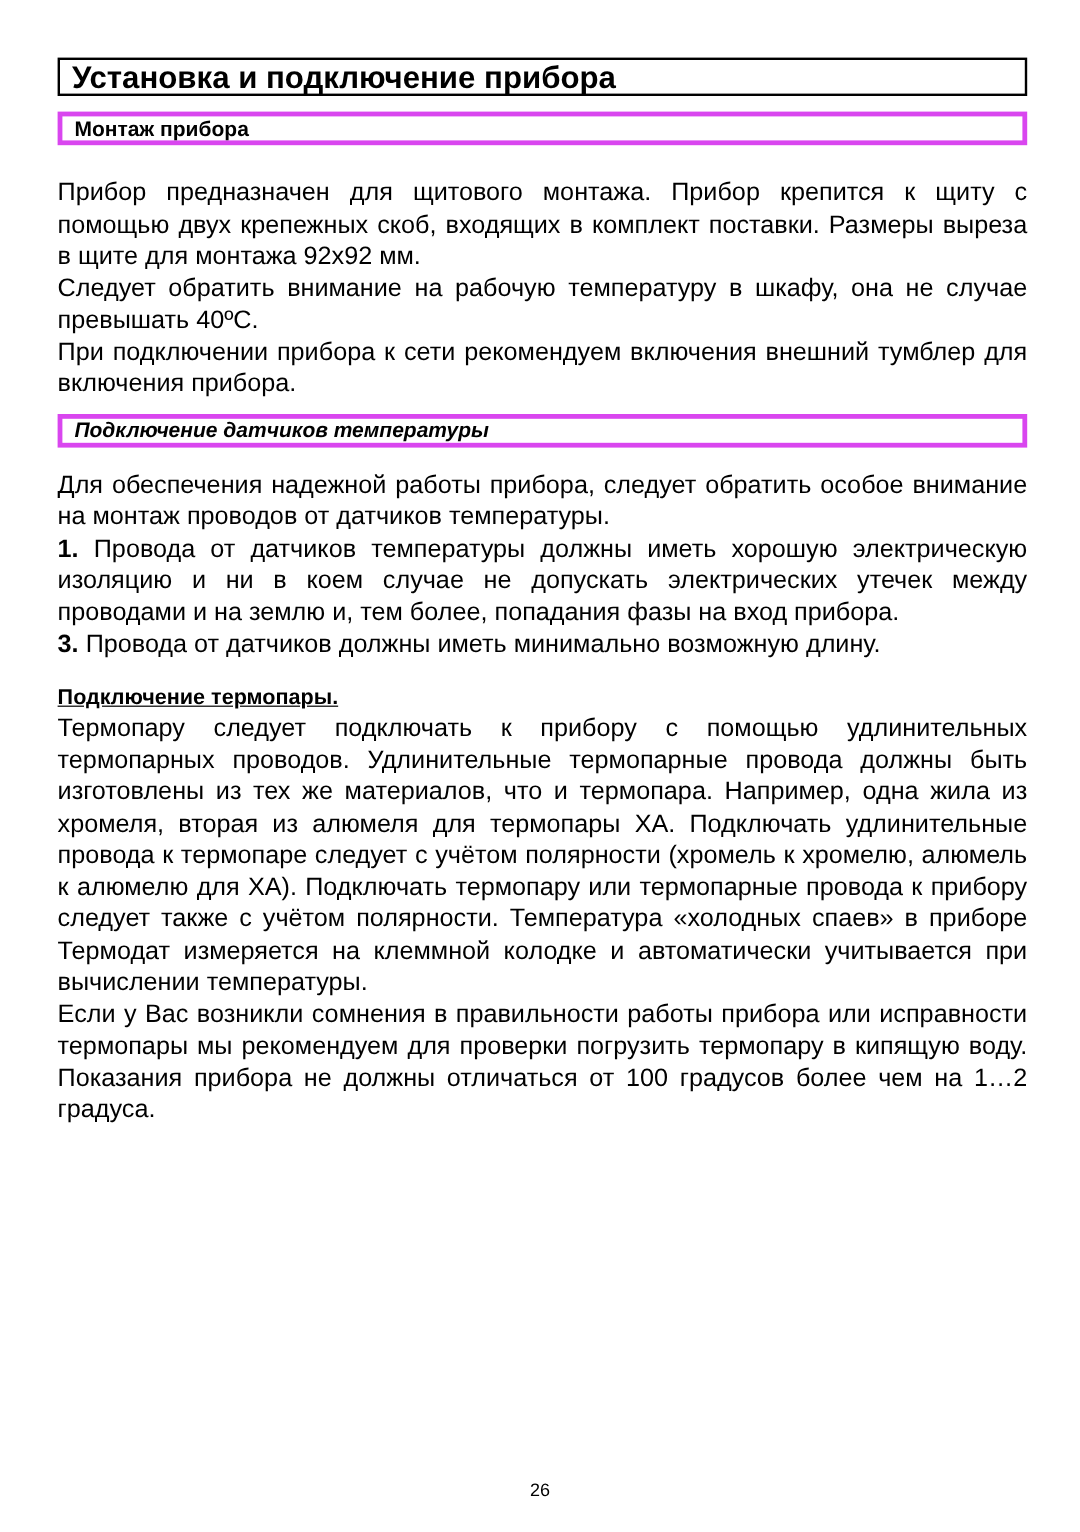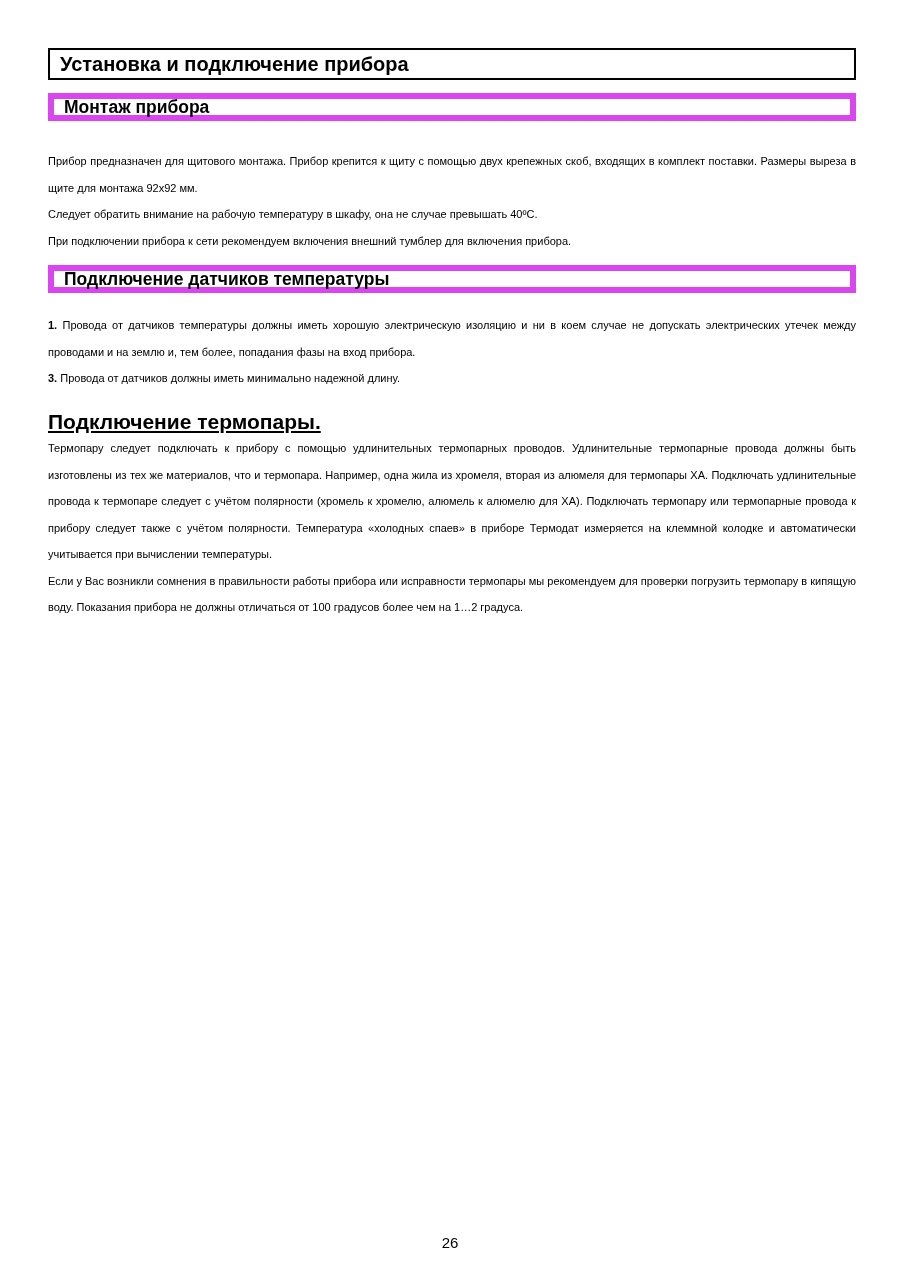--- a/index.html
+++ b/index.html
@@ -26,45 +26,45 @@
     top: 48px;
     width: 808px;
   }
   .main-title-box {
     box-sizing: border-box;
     border: 2px solid #000000;
     height: 32px;
     display: flex;
     align-items: center;
     padding: 0 10px;
-    font-size: 20px;
+    font-size: 26px;
     font-weight: bold;
     margin-bottom: 13px;
   }
   .section-box {
     box-sizing: border-box;
-    border: 6px solid #d946ef;
+    border: 4px solid #d946ef;
     height: 28px;
     display: flex;
     align-items: center;
     padding: 0 10px;
     font-size: 17.5px;
     font-weight: bold;
   }
   .box-montazh { margin-bottom: 27px; }
-  .box-datchiki { margin-top: 11px; margin-bottom: 19px; }
+  .box-datchiki { margin-top: 11px; margin-bottom: 19px; font-style: italic; }
   .para {
-    font-size: 11px;
+    font-size: 21px;
     line-height: 26.5px;
     text-align: justify;
     margin: 0;
   }
   .num { font-weight: bold; }
   .subheading {
-    font-size: 21px;
+    font-size: 18px;
     line-height: 26.5px;
     font-weight: bold;
     text-decoration: underline;
     margin-top: 17px;
   }
   .para-gap { }
   .page-number {
     position: absolute;
     left: 0;
     right: 0;
@@ -82,25 +82,26 @@
     <div class="main-title-box">Установка и подключение прибора</div>
 
     <div class="section-box box-montazh">Монтаж прибора</div>
 
     <p class="para">Прибор предназначен для щитового монтажа. Прибор крепится к щиту с помощью двух крепежных скоб, входящих в комплект поставки. Размеры выреза в щите для монтажа 92х92 мм.</p>
     <p class="para">Следует обратить внимание на рабочую температуру в шкафу, она не случае превышать 40ºС.</p>
     <p class="para">При подключении прибора к сети рекомендуем включения внешний тумблер для включения прибора.</p>
 
     <div class="section-box box-datchiki">Подключение датчиков температуры</div>
 
+    <p class="para">Для обеспечения надежной работы прибора, следует обратить особое внимание на монтаж проводов от датчиков температуры.</p>
 
     <p class="para"><span class="num">1.</span> <span>Провода от датчиков температуры должны иметь хорошую электрическую изоляцию и ни в коем случае не допускать электрических утечек между проводами и на землю и, тем более, попадания фазы на вход прибора.</span></p>
 
 
-    <p class="para"><span class="num">3.</span> <span>Провода от датчиков должны иметь минимально надежной длину.</span></p>
+    <p class="para"><span class="num">3.</span> <span>Провода от датчиков должны иметь минимально возможную длину.</span></p>
 
     <div class="subheading">Подключение термопары.</div>
 
     <p class="para">Термопару следует подключать к прибору с помощью удлинительных термопарных проводов. Удлинительные термопарные провода должны быть изготовлены из тех же материалов, что и термопара. Например, одна жила из хромеля, вторая из алюмеля для термопары ХА. Подключать удлинительные провода к термопаре следует с учётом полярности (хромель к хромелю, алюмель к алюмелю для ХА). Подключать термопару или термопарные провода к прибору следует также с учётом полярности. Температура «холодных спаев» в приборе Термодат измеряется на клеммной колодке и автоматически учитывается при вычислении температуры.</p>
 
     <p class="para para-gap">Если у Вас возникли сомнения в правильности работы прибора или исправности термопары мы рекомендуем для проверки погрузить термопару в кипящую воду. Показания прибора не должны отличаться от 100 градусов более чем на 1…2 градуса.</p>
 
 
   </div>
 

